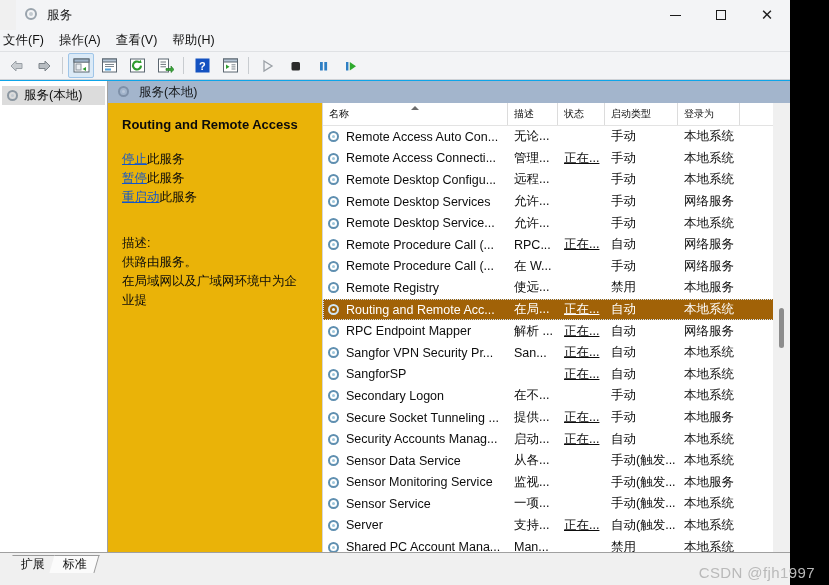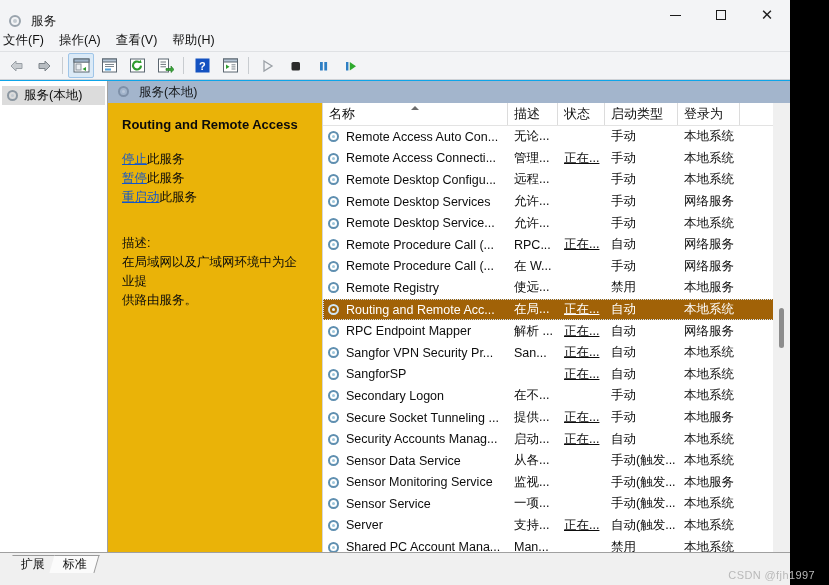--- a/index.html
+++ b/index.html
@@ -18,23 +18,24 @@
     width: 790px; height: 573px;
     background: #f0f0f0;
     display: flex; flex-direction: column;
     overflow: hidden;
   }
 
   
   .titlebar {
     height: 30px;
     background: #f3f4f6;
-    display: flex; align-items: flex-end;
+    display: flex; align-items: center;
     flex: 0 0 auto;
     position: relative;
+    margin-left: 16px;
   }
   .title-icon {
     width: 16px; height: 16px;
     margin-left: 8px; margin-right: 7px;
     position: relative;
     flex: 0 0 auto;
   }
   .gear {
     position: absolute; left: 1px; top: 1px;
     width: 12px; height: 12px;
@@ -220,21 +221,21 @@
   }
   .list-header {
     display: flex;
     height: 22px;
     flex: 0 0 auto;
     background: #fff;
     border-bottom: 1px solid #e3e3e3;
     position: relative;
   }
   .col {
-    font-size: 13px;
+    font-size: 10px;
     color: #0d0d0d;
     display: flex; align-items: center;
     padding-left: 6px;
     box-sizing: border-box;
     border-right: 1px solid #dcdcdc;
     position: relative;
     white-space: nowrap;
     overflow: hidden;
     font-family: Liberation Mono, monospace;
   }
@@ -348,21 +349,21 @@
   .tab > span { display: inline-block; transform: skewX(16deg); }
   .tab.active {
     background: #fbfbfb;
     z-index: 2;
   }
 
   
   .watermark {
     position: absolute;
     right: 14px; bottom: 4px;
-    font-size: 11px;
+    font-size: 15px;
     color: #b9b9b9;
     letter-spacing: .4px;
     z-index: 50;
     margin-top: 32px;
   }
   .desktop-shadow {
     position: absolute;
     left: 790px; top: 0;
     width: 39px; height: 585px;
     background: #000;
@@ -520,22 +521,22 @@
           <div class="link-line">
             <a>停止</a><span>此服务</span>
           </div>
           <div class="link-line">
             <a>暂停</a><span>此服务</span>
           </div>
           <div class="link-line">
             <a>重启动</a><span>此服务</span>
           </div>
           <div class="desc-title">描述:</div>
+          <div class="desc-body">供路由服务。</div>
           <div class="desc-body">在局域网以及广域网环境中为企业提</div>
-          <div class="desc-body">供路由服务。</div>
         </div>
 
         <div class="list-wrap">
           <div class="list-header">
             <div class="col c-name">
               <span>名称</span>
               <span class="sort-arrow"></span>
             </div>
             <div class="col c-desc">描述</div>
             <div class="col c-state">状态</div>

